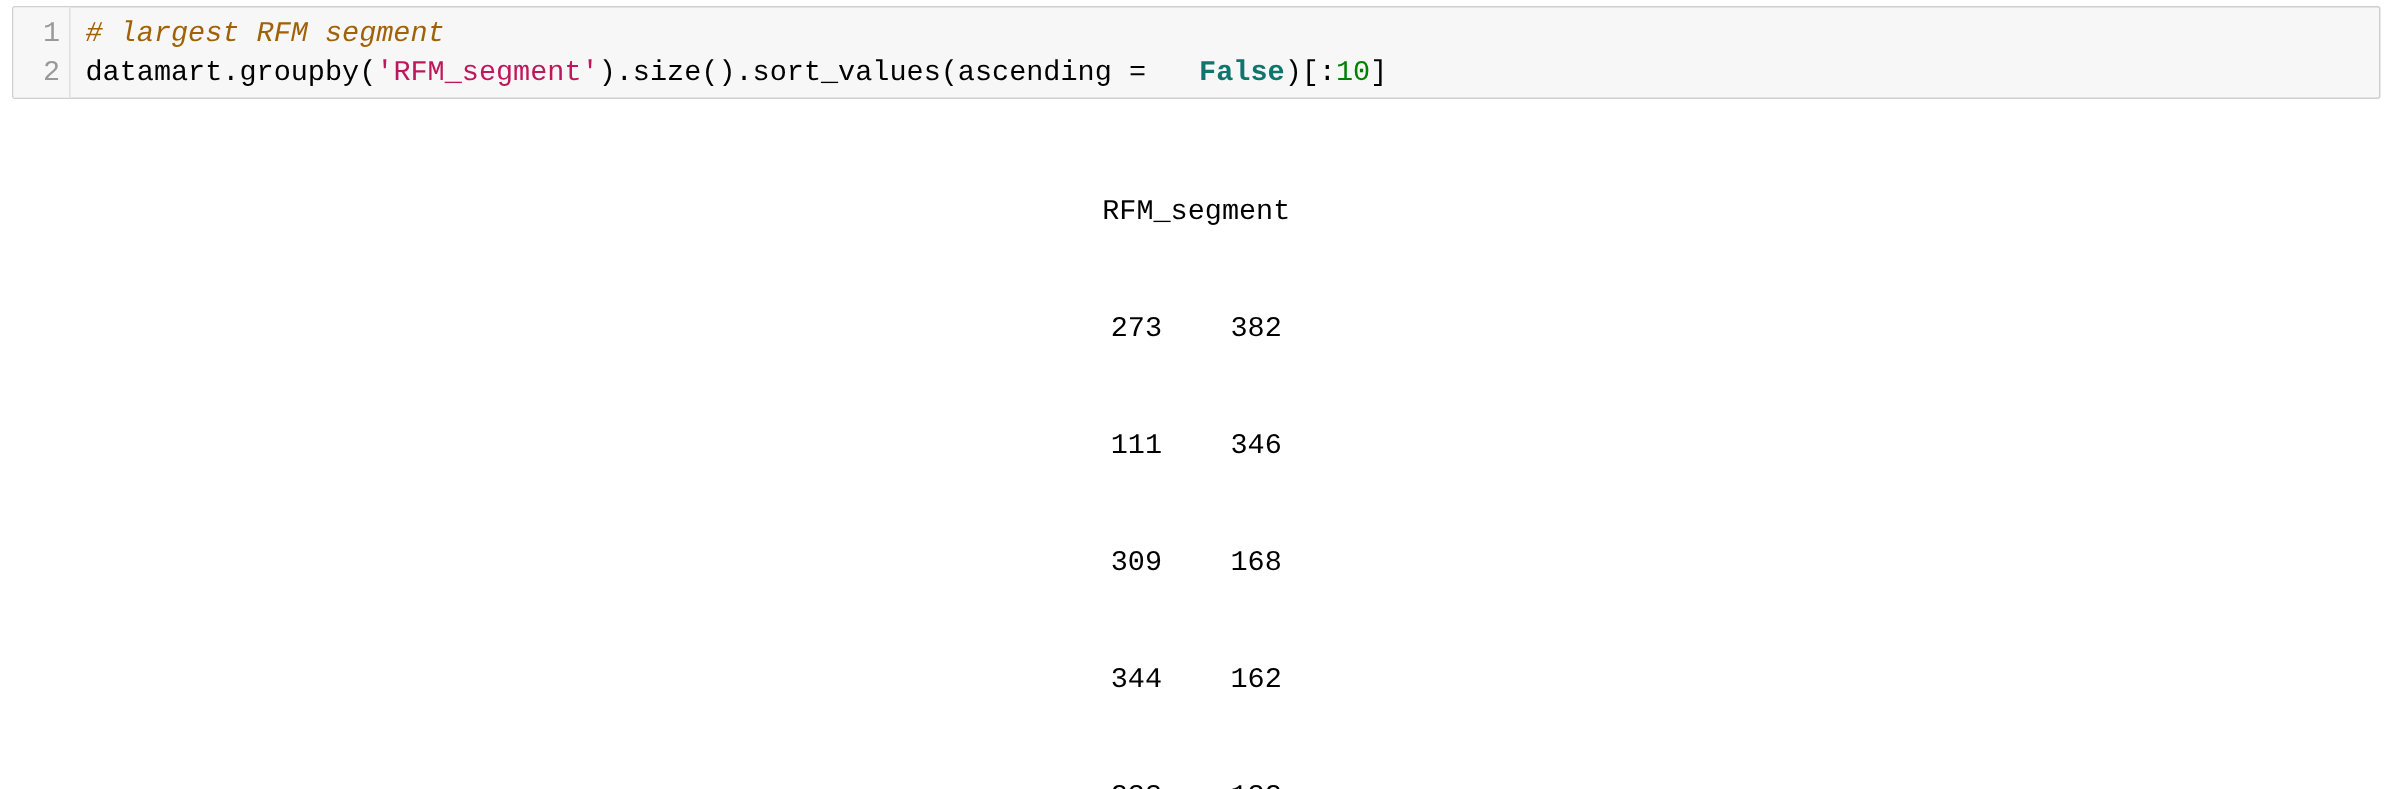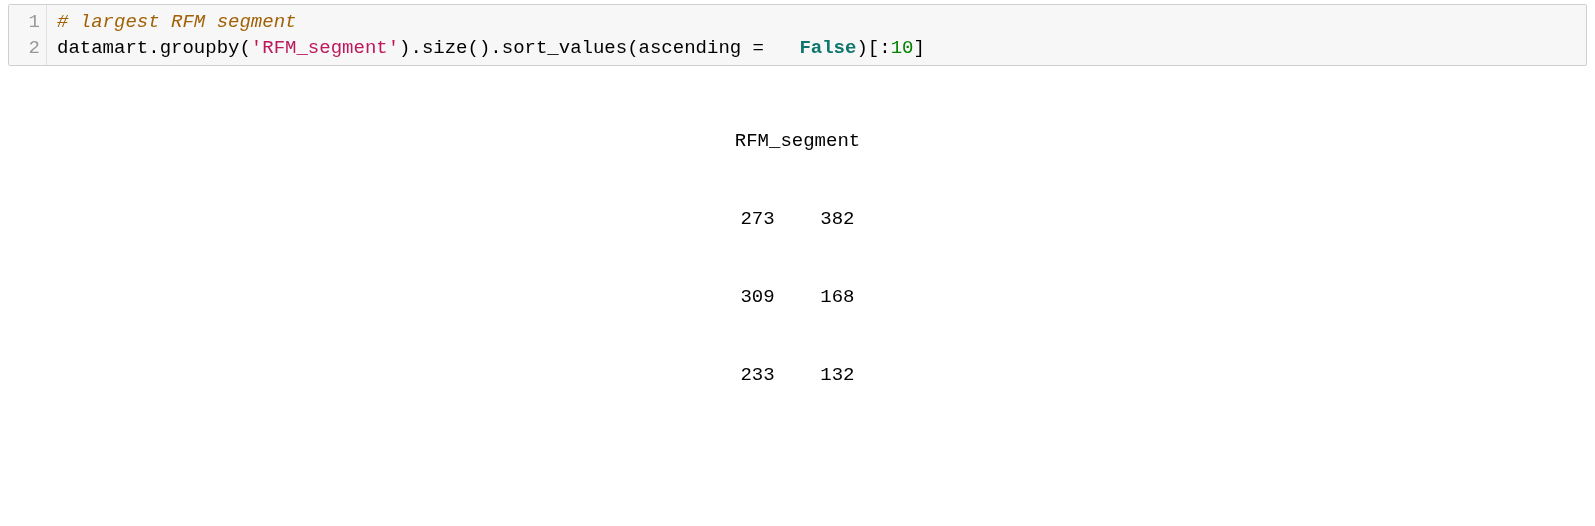--- a/index.html
+++ b/index.html
@@ -83,21 +83,23 @@
   </div>
   <div class="code-body">
     <div class="code-line"><span class="comment"># largest RFM segment</span></div>
     <div class="code-line"><span class="plain">datamart</span><span class="plain">.</span><span class="plain">groupby</span><span class="plain">(</span><span class="string">'RFM_segment'</span><span class="plain">)</span><span class="plain">.</span><span class="plain">size</span><span class="plain">(</span><span class="plain">)</span><span class="plain">.</span><span class="plain">sort_values</span><span class="plain">(</span><span class="plain">ascending </span><span class="plain">= </span><span class="keyword">False</span><span class="plain">)</span><span class="plain">[:</span><span class="number">10</span><span class="plain">]</span></div>
   </div>
 </div>
 
 <div class="output">
   <span class="output-line">RFM_segment</span>
   <span class="output-line"><span>273</span>    <span>382</span></span>
+  <span class="output-line"><span>111</span>    <span>346</span></span>
   <span class="output-line"><span>309</span>    <span>168</span></span>
+  <span class="output-line"><span>344</span>    <span>162</span></span>
   <span class="output-line"><span>233</span>    <span>132</span></span>
   
   
   
   
   
   
 </div>
 
 </body></html>

